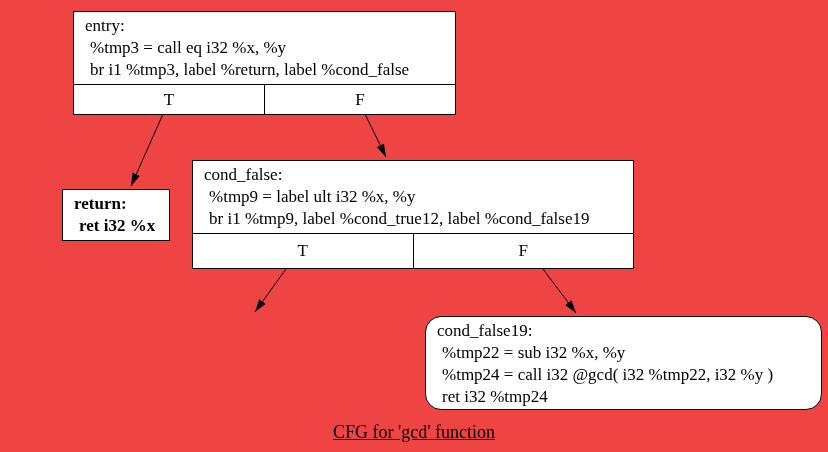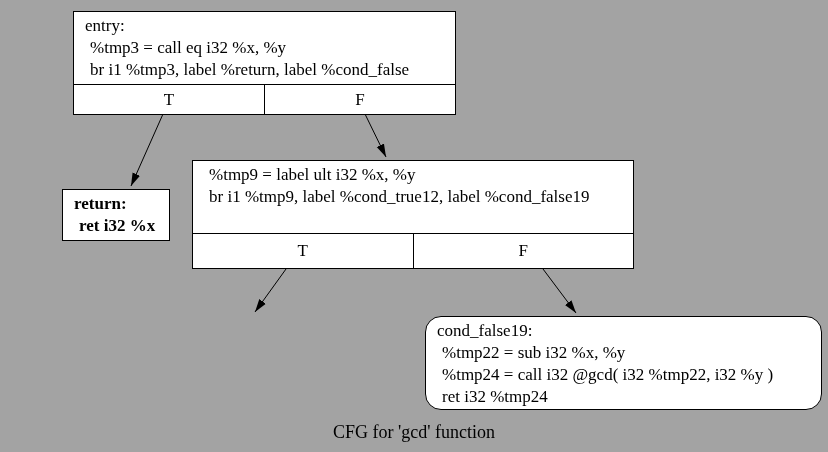--- a/index.html
+++ b/index.html
@@ -4,21 +4,21 @@
 <style>
   html, body {
     margin: 0;
     padding: 0;
     background: #ffffff;
   }
   #canvas {
     position: relative;
     width: 828px;
     height: 452px;
-    background: #a3a3a3;
+    background: #ef4444;
     font-family: "Liberation Serif", "DejaVu Serif", serif;
     color: #000000;
     overflow: hidden;
   }
   .node {
     position: absolute;
     border: 1px solid #000000;
     background: #ffffff;
     box-sizing: content-box;
   }
@@ -69,20 +69,21 @@
   }
   #edges line { stroke: #000000; stroke-width: 1; }
 
   #caption {
     position: absolute;
     left: 0; top: 421px;
     width: 828px;
     text-align: center;
     font-size: 18px;
     line-height: 22px;
+    text-decoration: underline;
   }
 </style>
 </head>
 <body>
 
 <div id="canvas">
 
   <svg id="edges" width="828" height="452" viewBox="0 0 828 452" xmlns="http://www.w3.org/2000/svg">
     <defs>
       <marker id="arrow" viewBox="0 0 10 7" refX="10" refY="3.5" markerWidth="13" markerHeight="9.1" orient="auto" markerUnits="userSpaceOnUse">
@@ -109,20 +110,21 @@
 
   <div class="node" id="node-return">
     <div class="node-body">
       <div class="label-line">return:</div>
       <div class="instr-line">ret i32 %x</div>
     </div>
   </div>
 
   <div class="node" id="node-cond_false">
     <div class="node-body">
+      <div class="label-line">cond_false:</div>
       <div class="instr-line">%tmp9 = label ult i32 %x, %y</div>
       <div class="instr-line">br i1 %tmp9, label %cond_true12, label %cond_false19</div>
     </div>
     <div class="ports">
       <div class="port">T</div>
       <div class="port">F</div>
     </div>
   </div>
 
 

